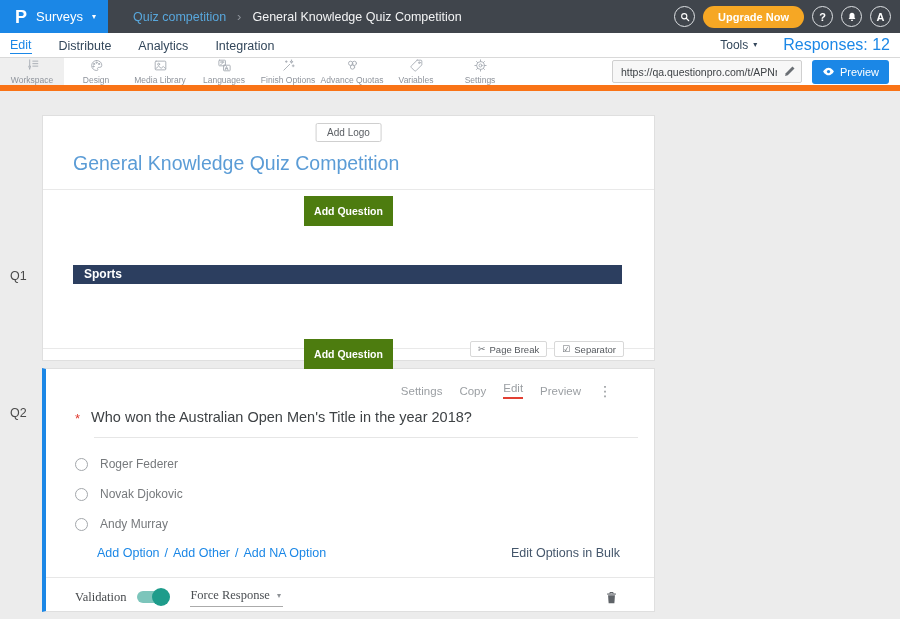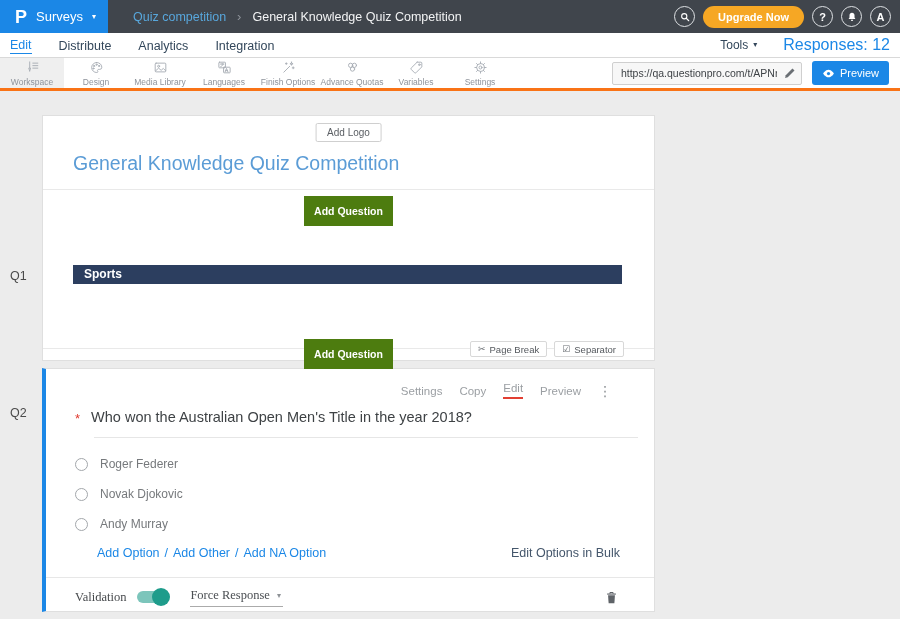--- a/index.html
+++ b/index.html
@@ -23,21 +23,21 @@
 
   
   .navbar { position:absolute; top:33px; left:0; width:900px; height:25px; background:#fff; border-bottom:1px solid #D9D9D9; display:flex; align-items:center; padding:0 10px; z-index:4; }
   .nav-tab { font-size:12.5px; font-weight:500; color:#33475B; margin-right:27px; cursor:pointer; padding:2px 0 1px; }
   .nav-tab.active { color:#1B87E6; border-bottom:1px solid #1B87E6; }
   .nav-right { margin-left:auto; display:flex; align-items:center; }
   .tools { font-size:12px; color:#33475B; font-weight:500; cursor:pointer; display:flex; align-items:center; gap:5px; }
   .responses { font-size:16px; color:#1B87E6; margin-left:26px; font-weight:500; cursor:pointer; }
 
   
-  .toolbar { position:absolute; top:58px; left:0; width:900px; height:33px; background:#fff; border-bottom:3px solid #f97316; display:flex; align-items:stretch; z-index:3; }
+  .toolbar { position:absolute; top:58px; left:0; width:900px; height:33px; background:#fff; border-bottom:6px solid #f97316; display:flex; align-items:stretch; z-index:3; }
   .tb-item { width:64px; display:flex; flex-direction:column; align-items:center; justify-content:center; gap:2px; cursor:pointer; }
   .tb-item.active { background:#EFEFEF; }
   .tb-item svg { width:15px; height:15px; stroke:#A9AEB5; stroke-width:1.5; fill:none; stroke-linecap:round; stroke-linejoin:round; }
   .tb-label { font-size:8.5px; color:#8E939B; white-space:nowrap; }
   .tb-right { margin-left:auto; display:flex; align-items:center; gap:10px; padding-right:11px; }
   .url-box { position:relative; }
   .url-input { width:190px; height:23px; background:#F7F7F7; border:1px solid #CFCFCF; border-radius:2px; font-size:10.5px; color:#3F4347; padding:0 24px 0 8px; font-family:inherit; }
   .url-edit { position:absolute; right:5px; top:4px; width:14px; height:14px; cursor:pointer; }
   .preview-btn { height:24px; background:#1B87E6; border:none; border-radius:3px; color:#fff; font-size:11px; font-weight:500; display:flex; align-items:center; gap:5px; padding:0 10px; cursor:pointer; font-family:inherit; }
   .preview-btn svg { width:13px; height:13px; }

